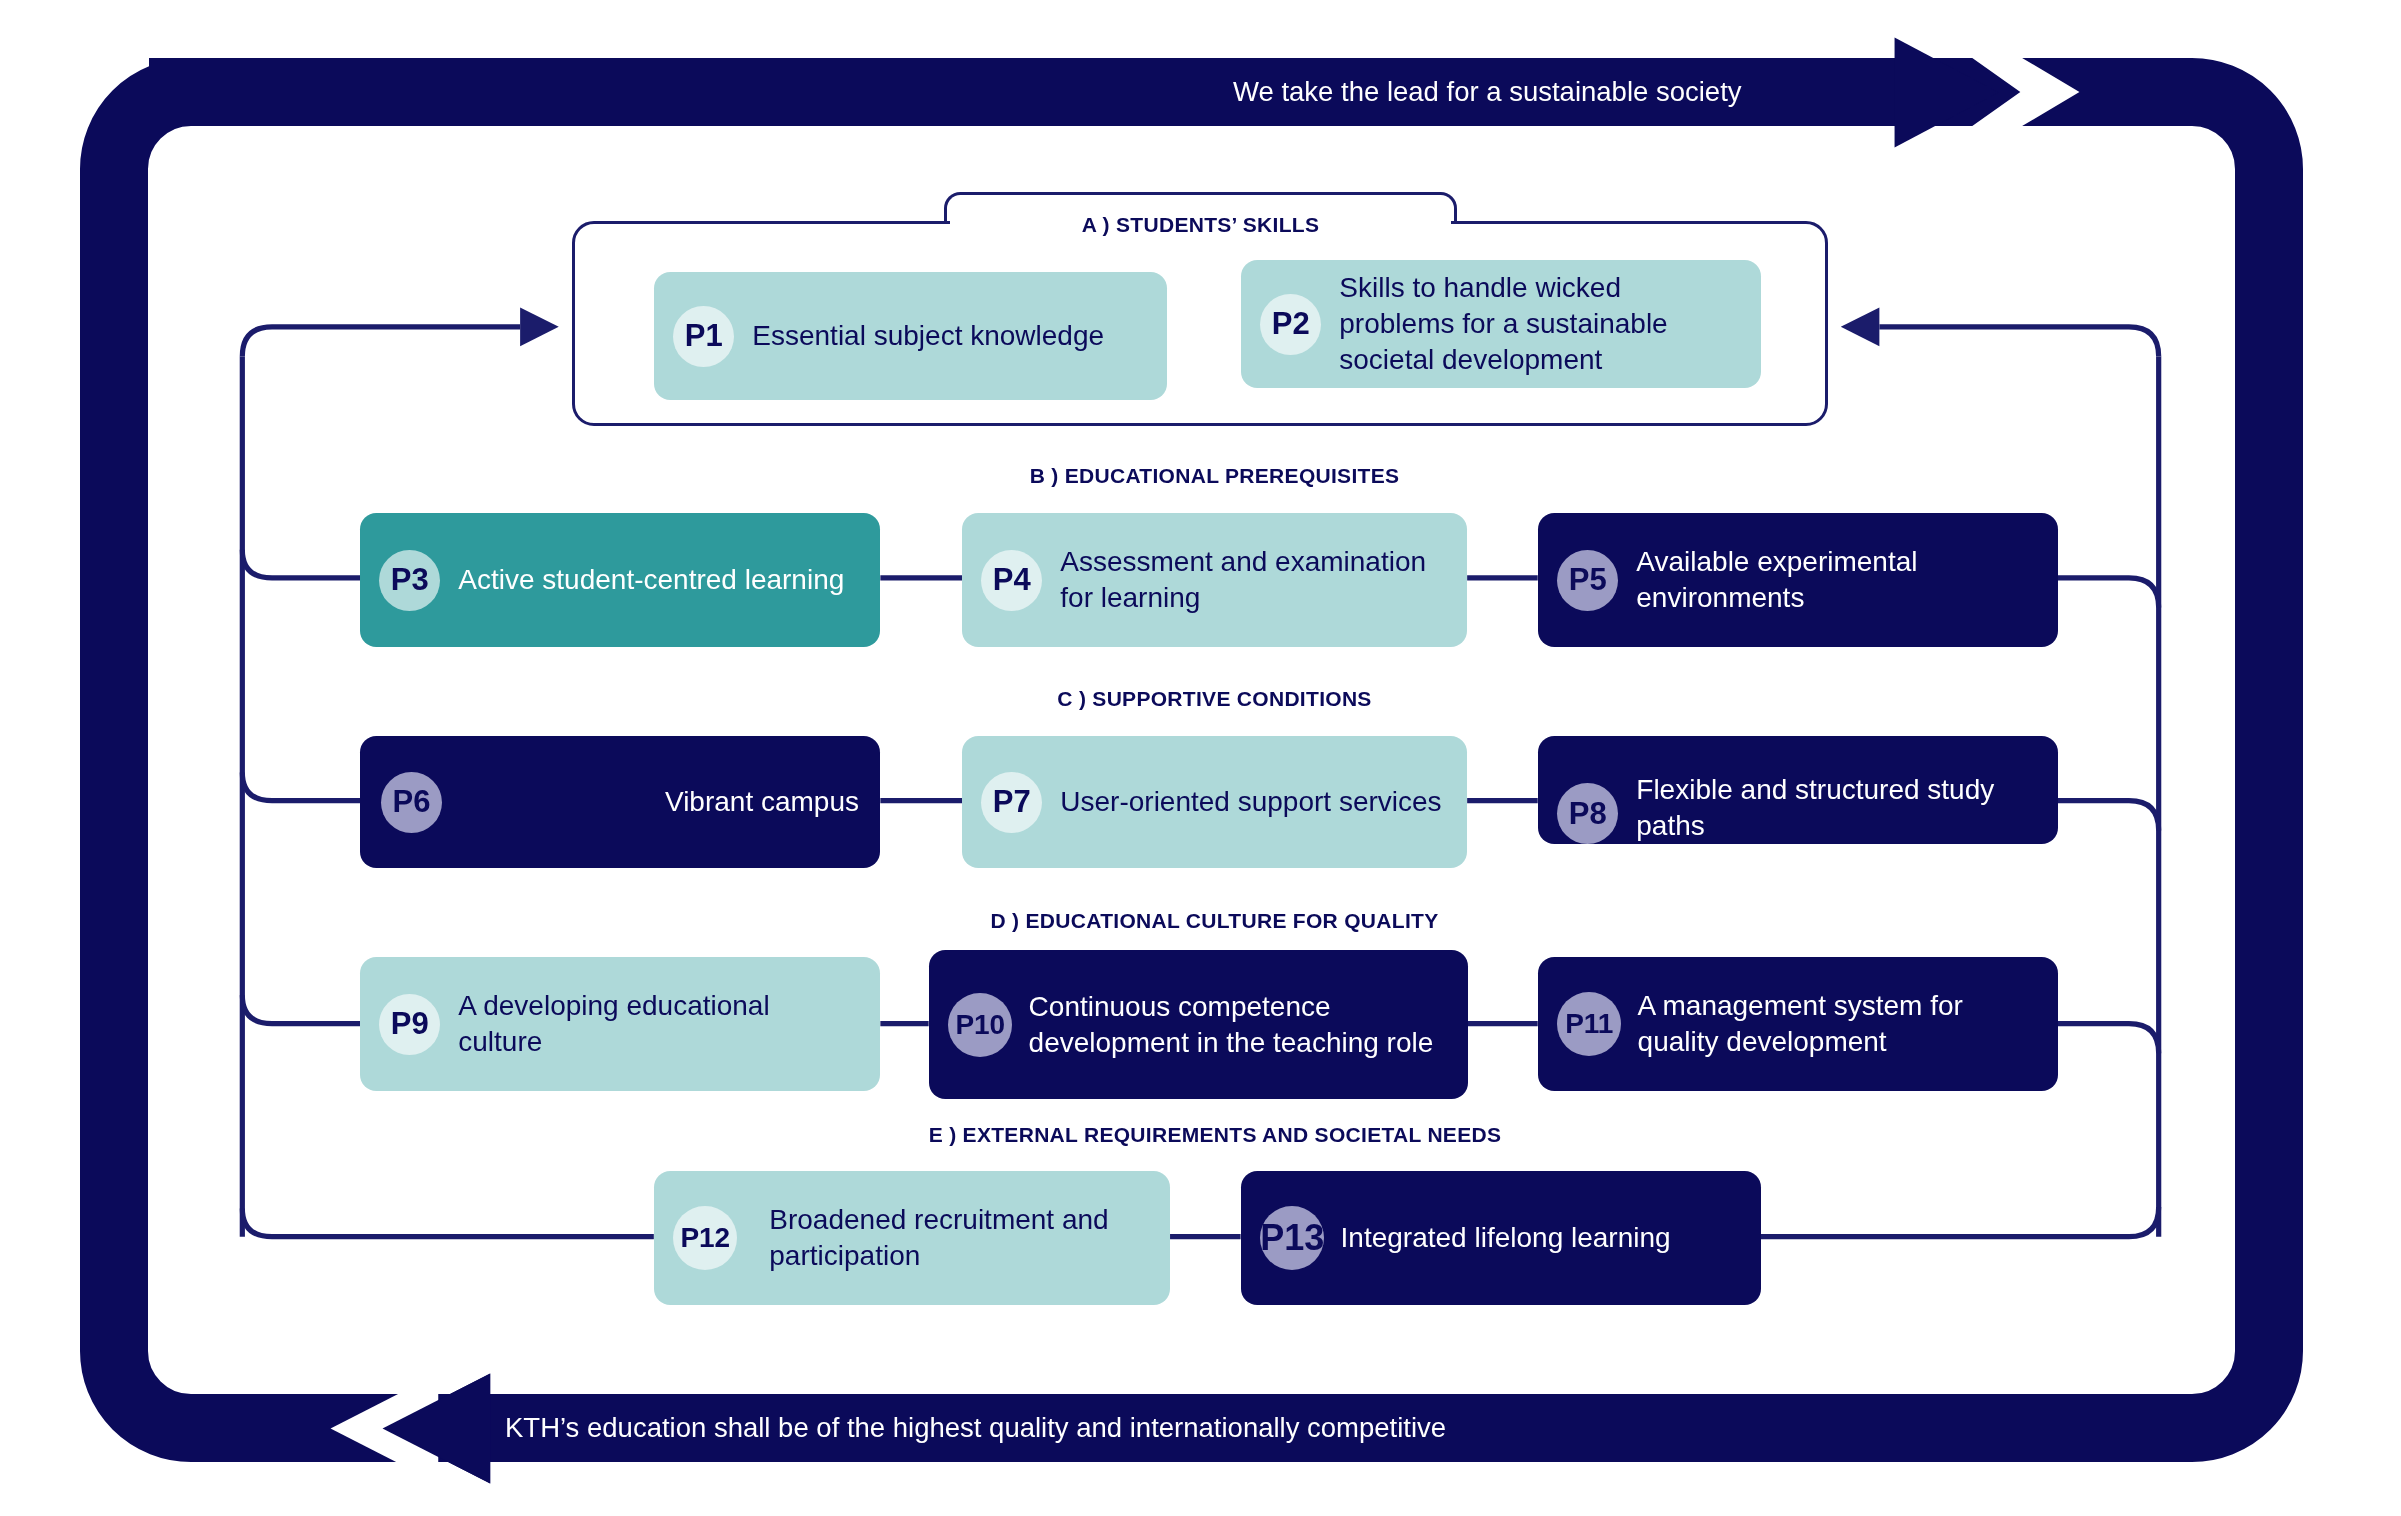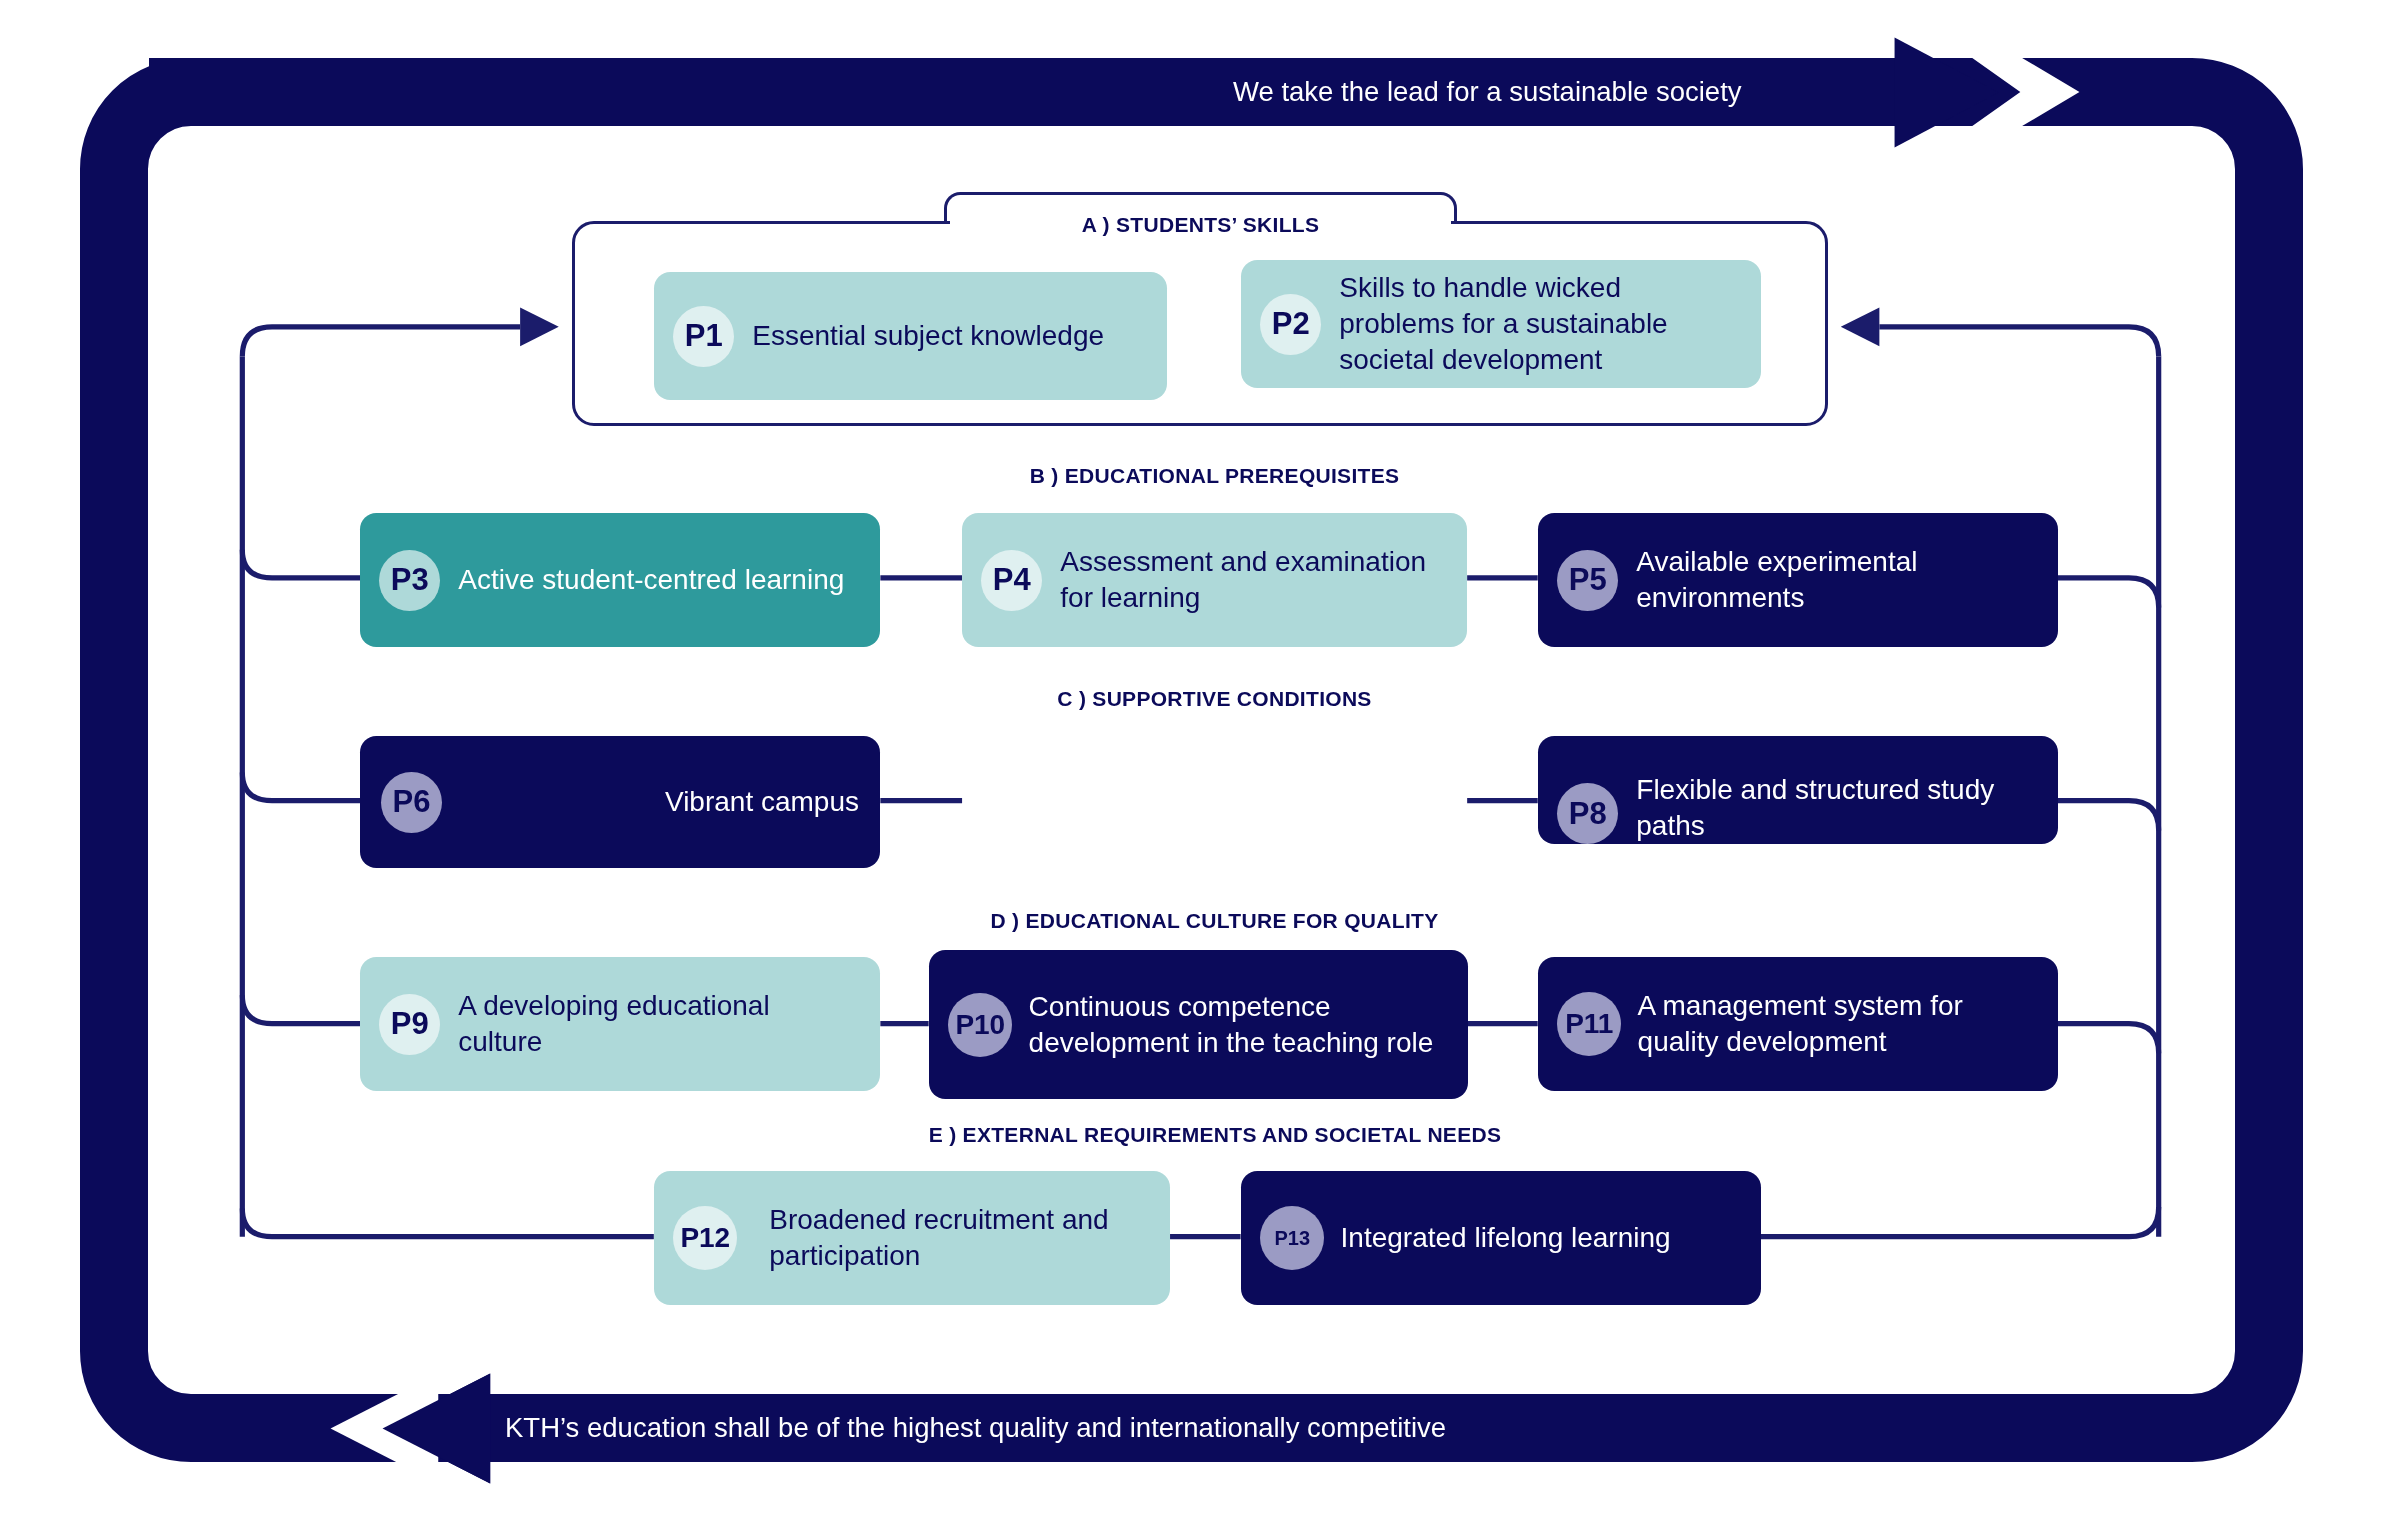--- a/index.html
+++ b/index.html
@@ -161,20 +161,24 @@
     <div class="badge" style="width:61px;height:61px;margin-right:18px;">P5</div>
     <div class="card-text">Available experimental environments</div>
   </div>
 
   <div class="sec-label" style="left:843px;top:687px;width:743px;">C ) SUPPORTIVE CONDITIONS</div>
 
   <div class="card navy" style="left:360px;top:736px;width:520px;height:132px;padding:0 21px;justify-content:space-between;">
     <div class="badge" style="width:61px;height:61px;margin-right:18px;">P6</div>
     <div class="card-text">Vibrant campus</div>
   </div>
+  <div class="card light" style="left:962px;top:736px;width:505px;height:132px;padding:0 19.3px;">
+    <div class="badge" style="width:61px;height:61px;margin-right:18px;">P7</div>
+    <div class="card-text">User-oriented support services</div>
+  </div>
   <div class="card navy" style="left:1538px;top:736px;width:520px;height:108px;padding:0 19.3px;align-items:flex-end;">
     <div class="badge" style="width:61px;height:61px;margin-right:18px;">P8</div>
     <div class="card-text">Flexible and structured study paths</div>
   </div>
 
   <div class="sec-label" style="left:843px;top:909px;width:743px;">D ) EDUCATIONAL CULTURE FOR QUALITY</div>
 
   <div class="card light" style="left:360px;top:957px;width:520px;height:134px;padding:0 19.3px;">
     <div class="badge" style="width:61px;height:61px;margin-right:18px;">P9</div>
     <div class="card-text">A developing educational culture</div>
@@ -188,18 +192,18 @@
     <div class="card-text">A management system for quality development</div>
   </div>
 
   <div class="sec-label" style="left:788px;top:1123px;width:854px;">E ) EXTERNAL REQUIREMENTS AND SOCIETAL NEEDS</div>
 
   <div class="card light" style="left:654px;top:1171px;width:516px;height:134px;padding:0 19.3px;">
     <div class="badge" style="width:64px;height:64px;margin-right:32px;font-size:28px;">P12</div>
     <div class="card-text">Broadened recruitment and participation</div>
   </div>
   <div class="card navy" style="left:1241px;top:1171px;width:520px;height:134px;padding:0 19.3px;">
-    <div class="badge" style="width:64px;height:64px;margin-right:16.3px;font-size:20px;">P13</div>
+    <div class="badge" style="width:64px;height:64px;margin-right:16.3px;font-size:36px;">P13</div>
     <div class="card-text">Integrated lifelong learning</div>
   </div>
 
 </div>
 
 
 </body></html>

